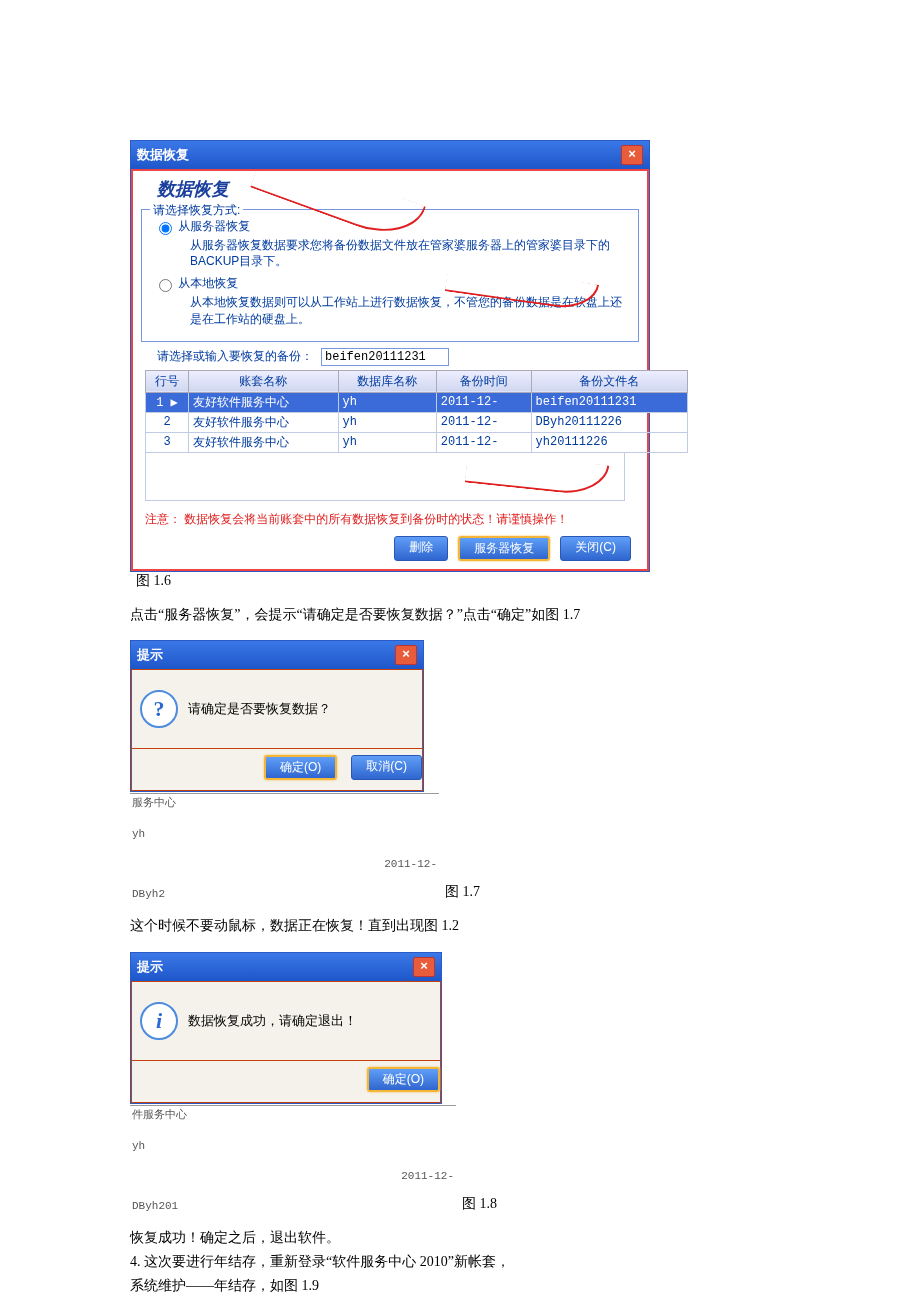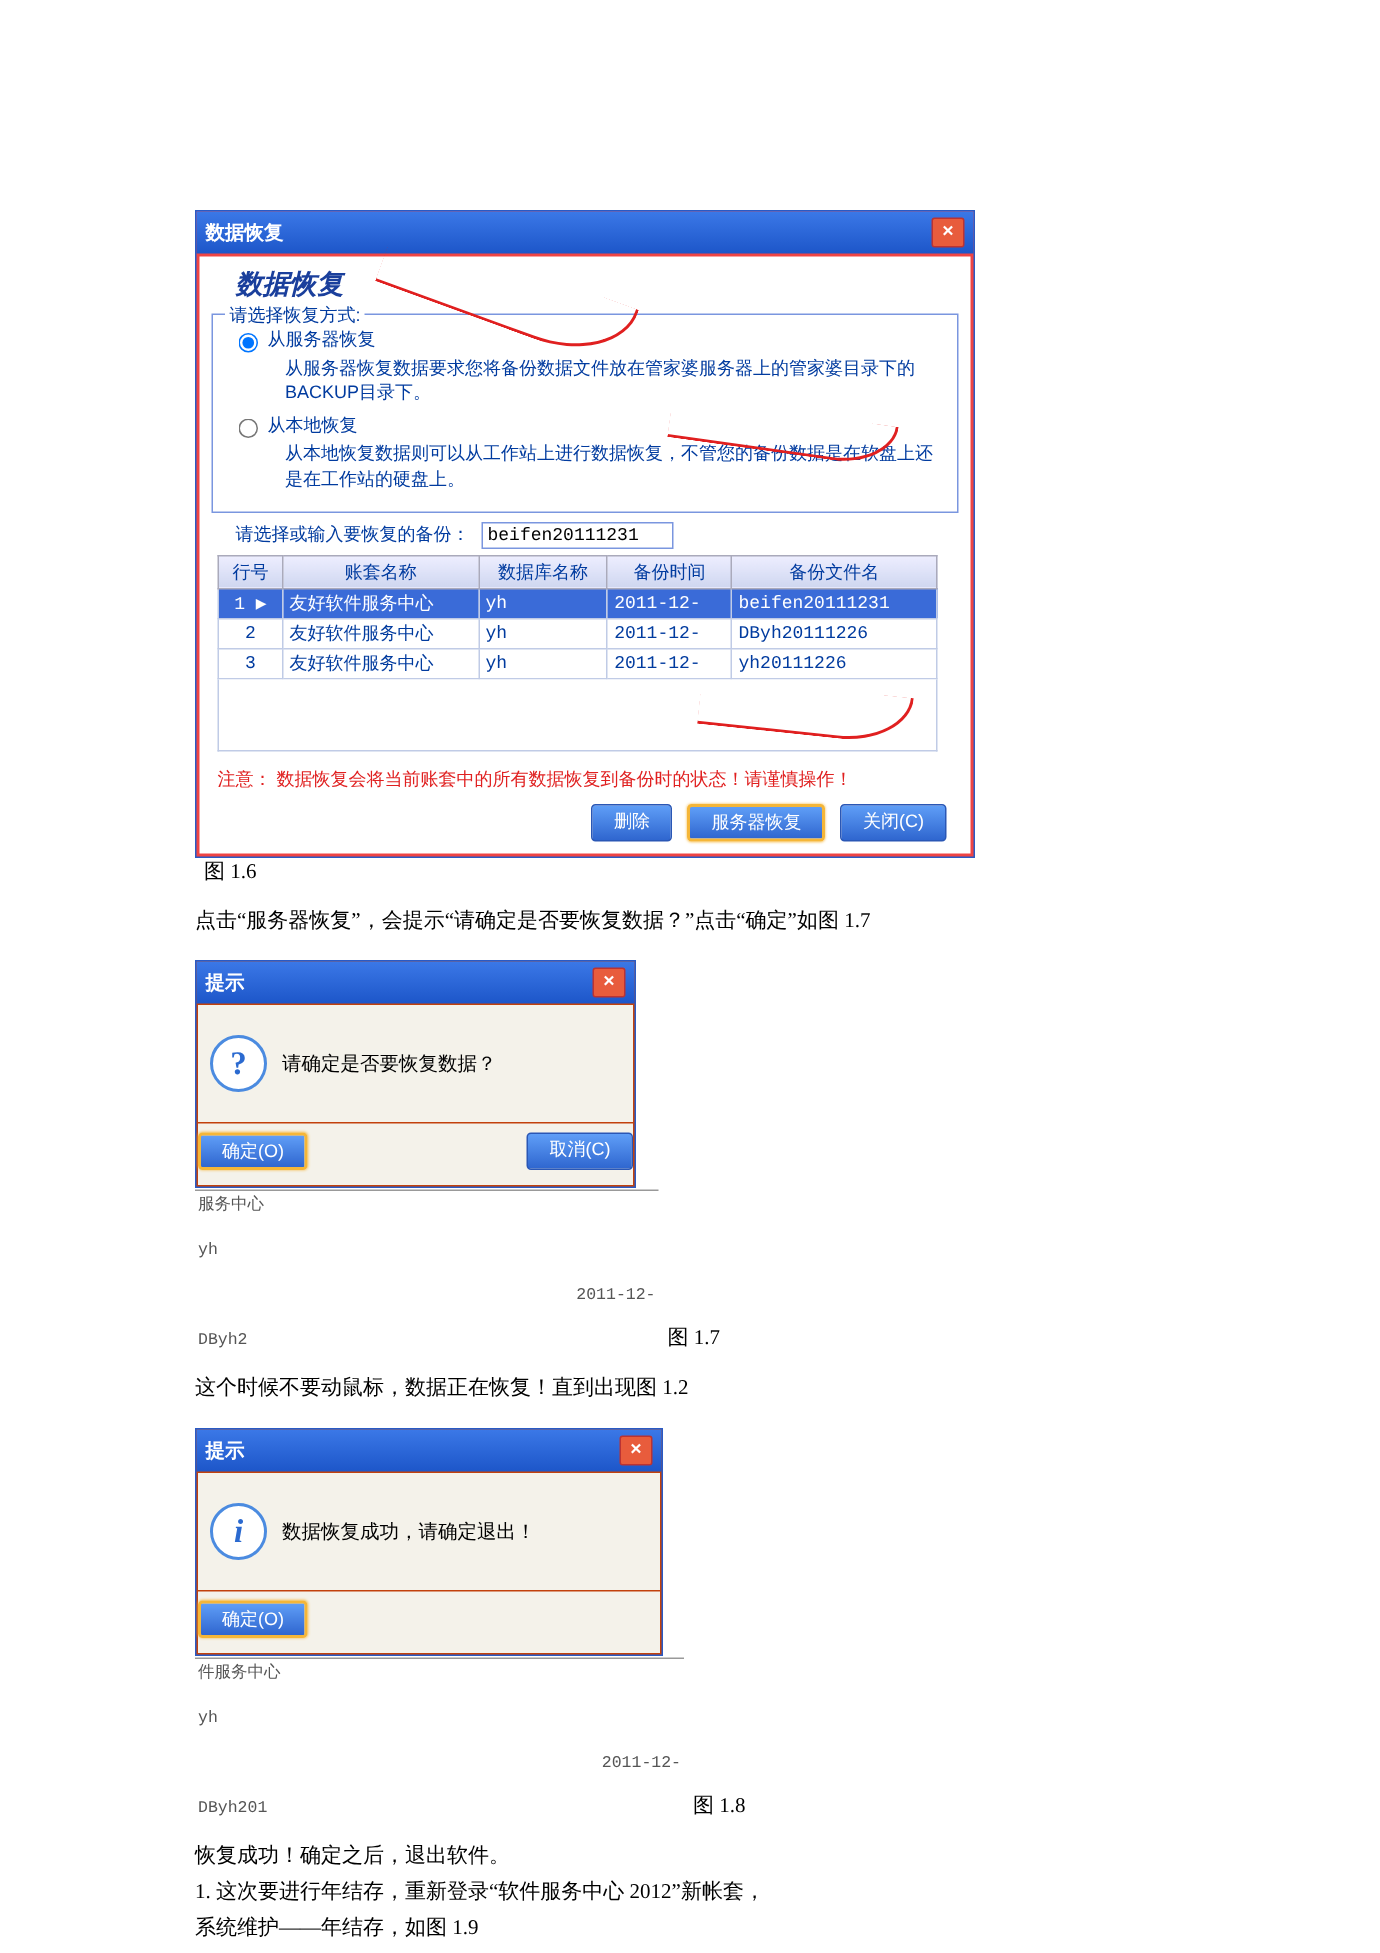--- a/index.html
+++ b/index.html
@@ -91,21 +91,21 @@
     margin: 6px 0 4px 18px;
   }
   .select-input {
     border: 1px solid #7a96df;
     font-family: "Courier New", monospace;
     font-size: 12px;
     padding: 1px 3px;
     width: 120px;
   }
   table.data {
-    width: 480px;
+    width: 543px;
     border-collapse: collapse;
     font-size: 12px;
     margin: 2px 0 0 6px;
   }
   table.data th {
     background: linear-gradient(#eef, #cfd7f0);
     border: 1px solid #aab;
     padding: 2px 4px;
     font-weight: normal;
     color: #013b9f;
@@ -184,21 +184,21 @@
     font-size: 22px;
     color: #2b6ad0;
     font-weight: bold;
     background: #fff;
   }
   .prompt-btns {
     background: #f4f2ea;
     margin: 0 1px 1px 1px;
     padding: 6px 0 10px 0;
     display: flex;
-    justify-content: space-between;
+    justify-content: flex-end;
     gap: 14px;
   }
   .prompt-ghost {
     font-size: 11px;
     font-family: "Courier New", monospace;
     color: #555;
     margin-top: 1px;
     border-top: 1px solid #999;
     width: 305px;
     padding: 1px 2px;
@@ -337,14 +337,14 @@
       <span>件服务中心</span>
       <span>yh</span>
       <span style="margin-left:auto">2011-12-</span>
       <span>DByh201</span>
     </div>
   </div>
   <span class="cap">图 1.8</span>
 </div>
 
 <p class="para" style="margin-bottom:2px;">恢复成功！确定之后，退出软件。</p>
-<p class="para" style="margin:2px 0;">1.  这次要进行年结存，重新登录“软件服务中心 2012”新帐套，</p>
+<p class="para" style="margin:2px 0;">4.  这次要进行年结存，重新登录“软件服务中心 2010”新帐套，</p>
 <p class="para" style="margin:2px 0;">系统维护——年结存，如图 1.9</p>
 
 </body></html>

